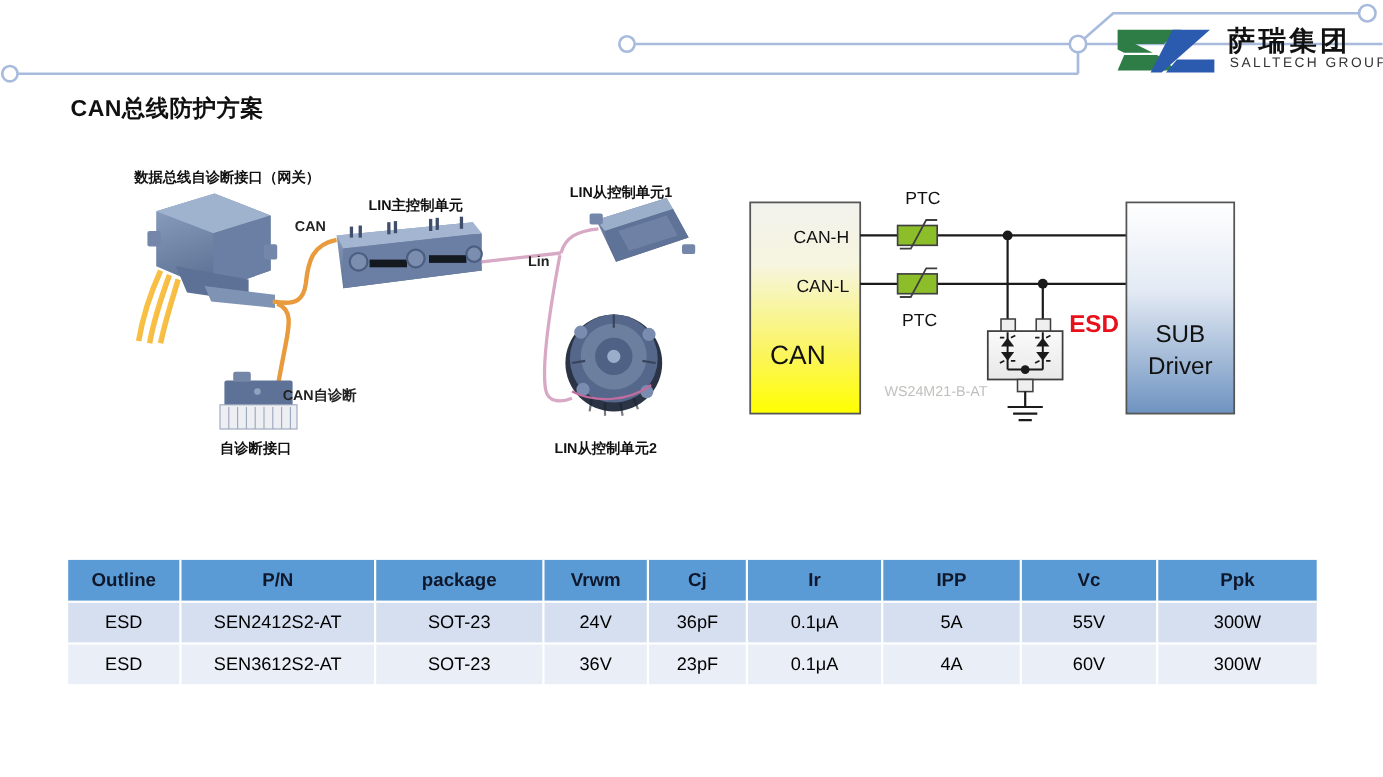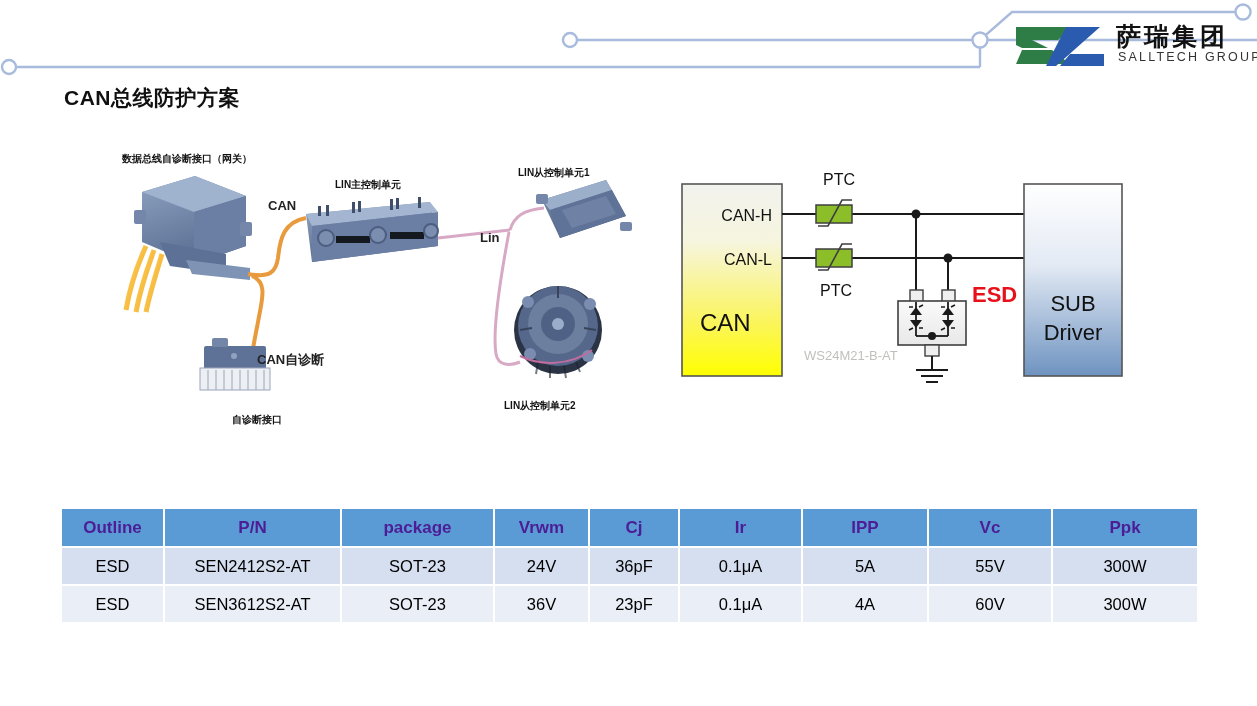--- a/index.html
+++ b/index.html
@@ -82,21 +82,21 @@
     left: 100px; top: 150px;
     width: 560px; height: 275px;
   }
   #left-diagram svg { display: block; }
   .ld-label {
     position: absolute;
     font-family: "Liberation Sans", "DejaVu Sans", sans-serif;
     color: #111111;
     white-space: nowrap;
   }
-  .ld-label.cn { font-weight: bold; font-size: 10px; }
+  .ld-label.cn { font-weight: bold; font-size: 13px; }
   .ld-label.en { font-weight: bold; font-size: 13px; color: #222; }
 
   
   #circuit-diagram {
     position: absolute;
     left: 672px; top: 168px;
     width: 460px; height: 230px;
   }
   #circuit-diagram svg { display: block; }
 
@@ -106,21 +106,21 @@
     left: 62px; top: 509px;
     width: 1135px;
   }
   table#spec-table {
     border-collapse: collapse;
     width: 1135px;
     table-layout: fixed;
   }
   table#spec-table th {
     background: #5B9BD5;
-    color: #4c1d95;
+    color: #0f172a;
     font-size: 17px;
     font-weight: bold;
     height: 37px;
     border-right: 2px solid #ffffff;
     border-bottom: 2px solid #ffffff;
     text-align: center;
     padding: 0;
   }
   table#spec-table th:last-child { border-right: none; }
   table#spec-table td {
@@ -287,21 +287,21 @@
         <line x1="464" y1="216" x2="466" y2="228"></line>
         <line x1="476" y1="212" x2="480" y2="222"></line>
       </g>
       <path d="M 420 206 C 440 216, 470 216, 492 200" stroke="#C06C9E" stroke-width="2" fill="none"></path>
     </g>
   </svg>
 
   <div class="ld-label cn" style="left:22px; top:2px;">数据总线自诊断接口（网关）</div>
   <div class="ld-label en" style="left:168px; top:48px;">CAN</div>
   <div class="ld-label en" style="left:157px; top:166px;margin-top:35px;">CAN自诊断</div>
-  <div class="ld-label cn" style="left:100px; top:263px;margin-left:32px;">自诊断接口</div>
+  <div class="ld-label cn" style="left:100px; top:249px;">自诊断接口</div>
   <div class="ld-label cn" style="left:235px; top:28px;">LIN主控制单元</div>
   <div class="ld-label en" style="left:380px; top:80px;">Lin</div>
   <div class="ld-label cn" style="left:418px; top:16px;">LIN从控制单元1</div>
   <div class="ld-label cn" style="left:404px; top:249px;">LIN从控制单元2</div>
 </div>
 
 <div id="circuit-diagram">
   <svg width="460" height="230" viewBox="0 0 460 230">
     <defs>
       <linearGradient id="canGrad" x1="0" y1="0" x2="0" y2="1">

